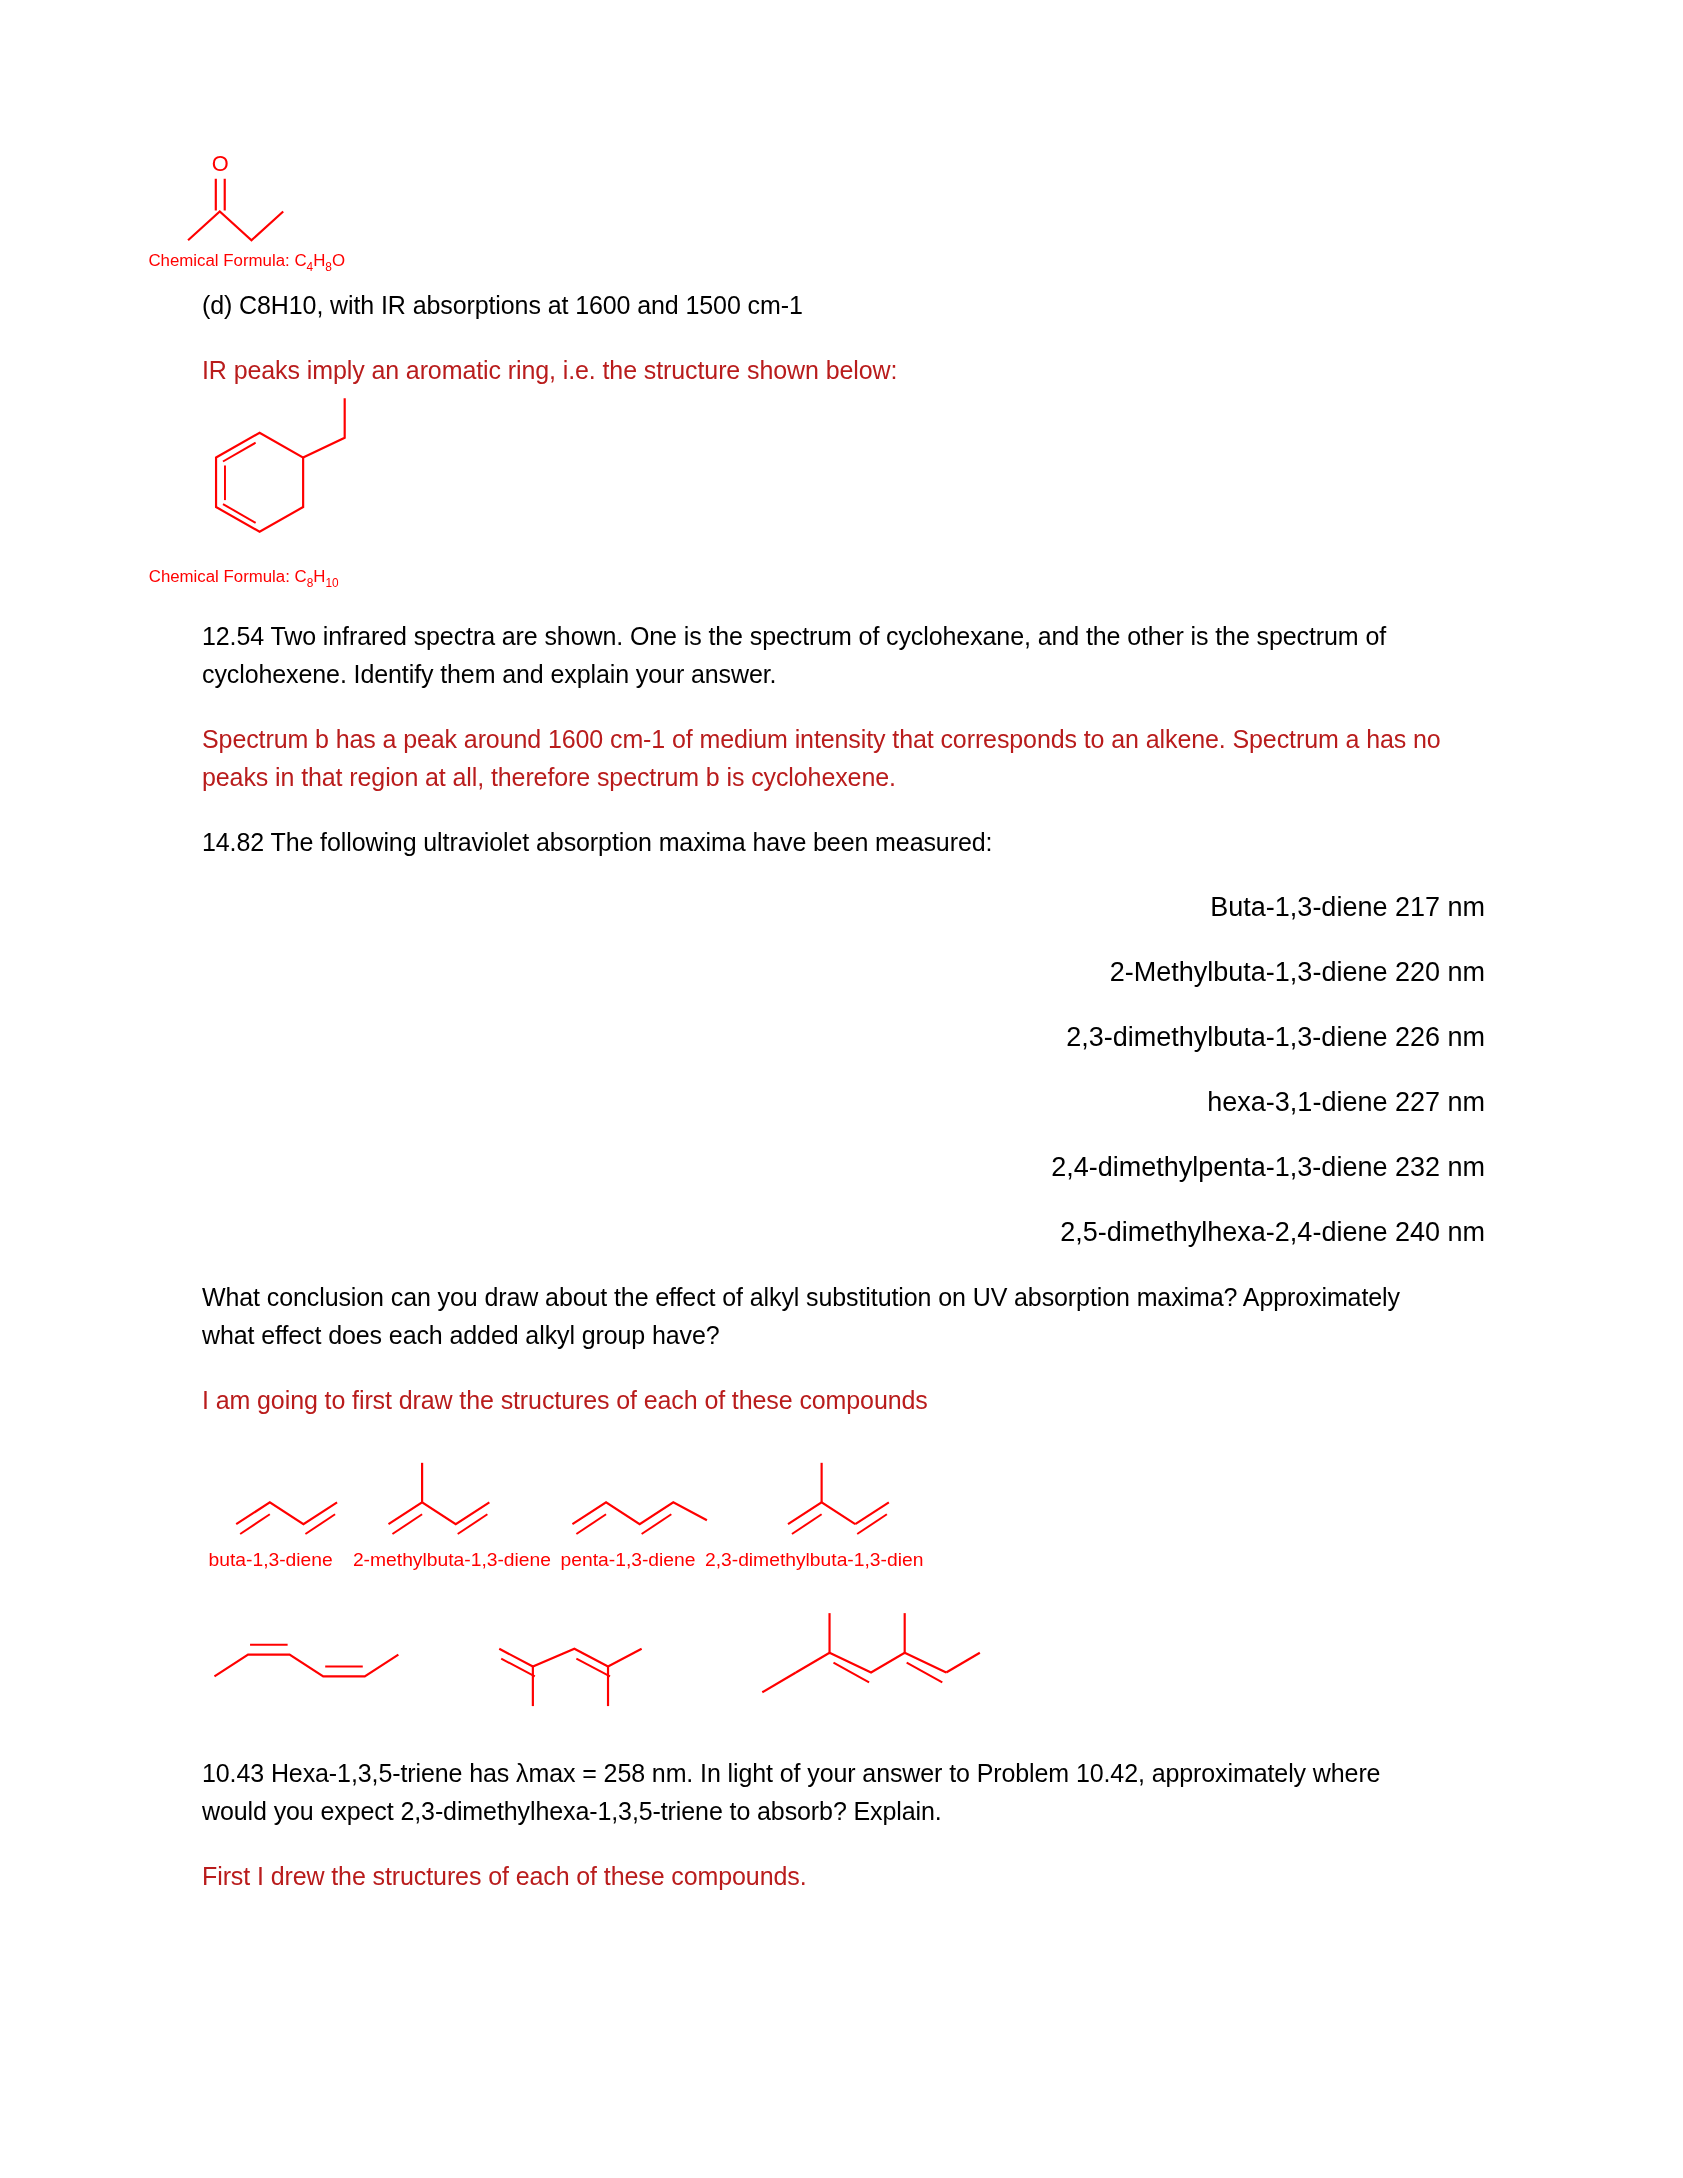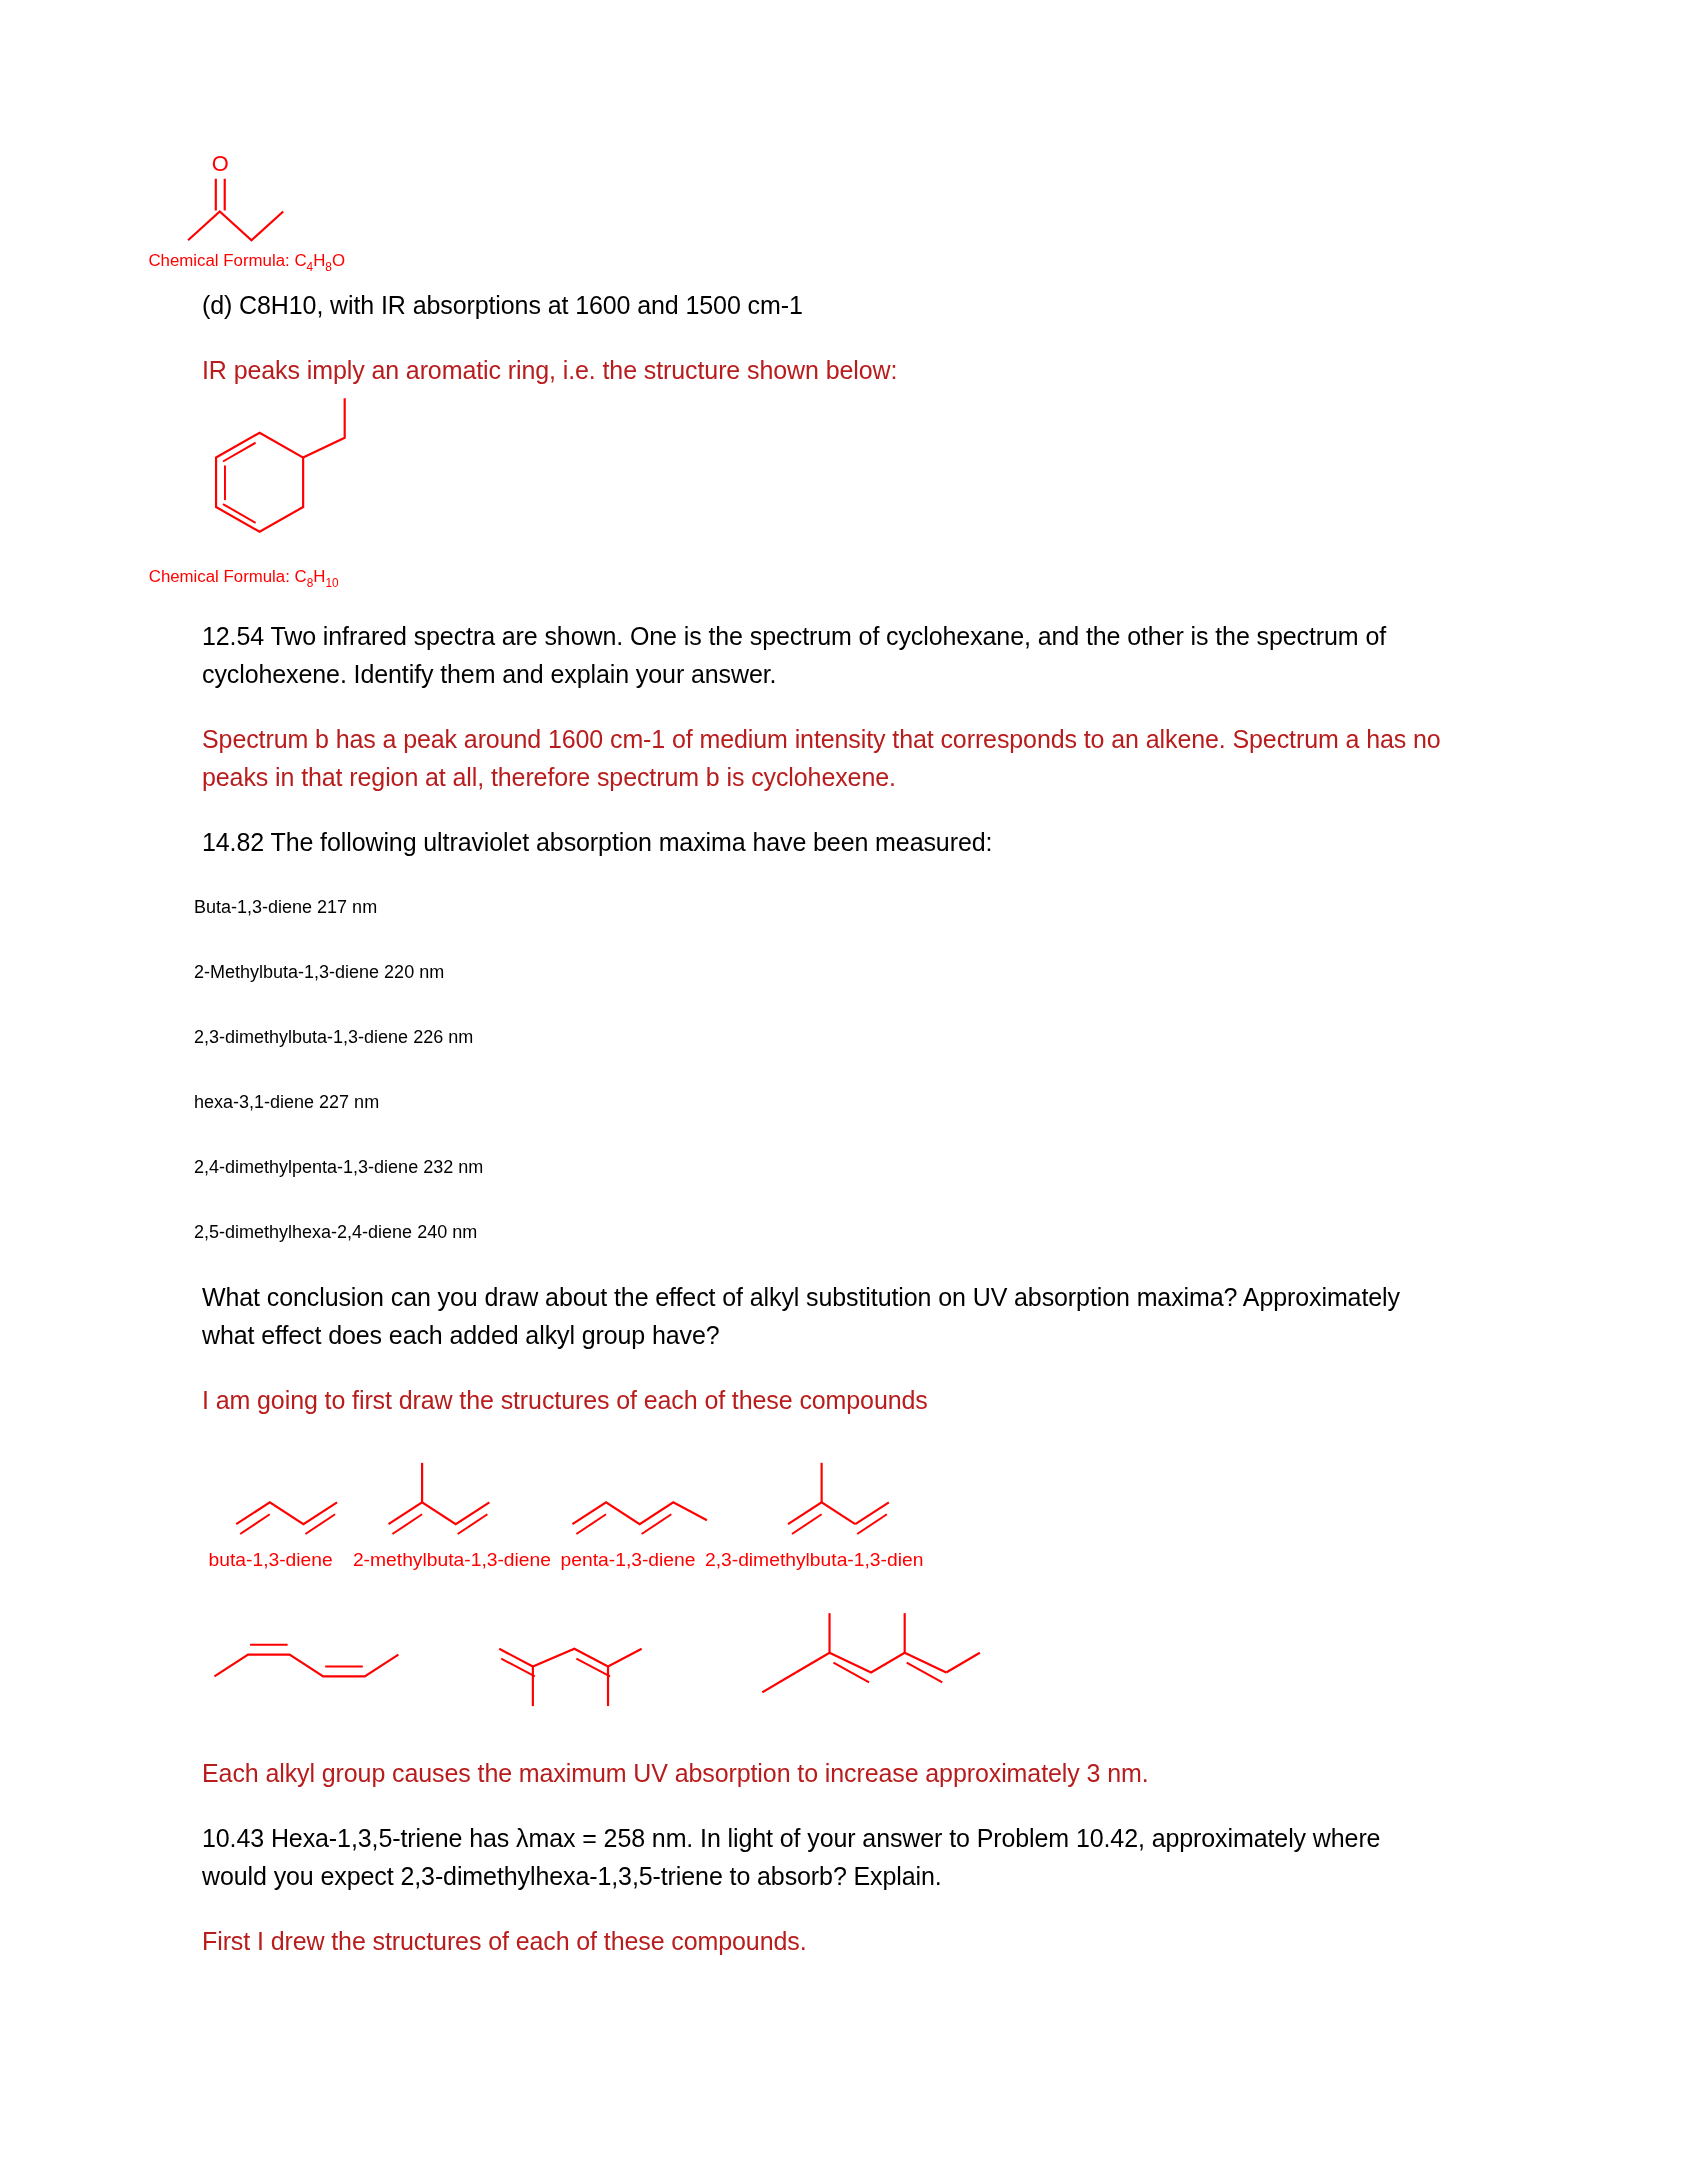--- a/index.html
+++ b/index.html
@@ -27,24 +27,25 @@
     line-height: 38px;
     color: #000000;
     margin: 0 0 27px 8px;
     max-width: 1247px;
     letter-spacing: -0.1px;
   }
   .para.red {
     color: #b91c1c;
   }
   .list-item {
-    font-size: 18px;
+    font-size: 27px;
     line-height: 38px;
     margin: 0 0 27px 0;
     color: #000000;
+    text-align: right;
   }
   
   .fig {
     position: relative;
   }
   .fig svg {
     display: block;
     overflow: visible;
   }
   .formula-label {
@@ -199,19 +200,18 @@
         <line class="bond" x1="718" y1="208" x2="718" y2="168"></line>
         <line class="bond" x1="608" y1="228" x2="574" y2="248"></line>
         <line class="bond" x1="760" y1="228" x2="794" y2="208"></line>
       </g>
 
     </svg>
   </div>
 
   <div class="spacer-md"></div>
 
-  <p class="para red">Each alkyl group causes the maximum UV absorption to increase approximately 3 nm.</p>
 
   <p class="para">10.43 Hexa-1,3,5-triene has λmax = 258 nm. In light of your answer to Problem 10.42, approximately where would you expect 2,3-dimethylhexa-1,3,5-triene to absorb? Explain.</p>
   <p class="para red">First I drew the structures of each of these compounds.</p>
 
 </div>
 
 
 </body></html>

